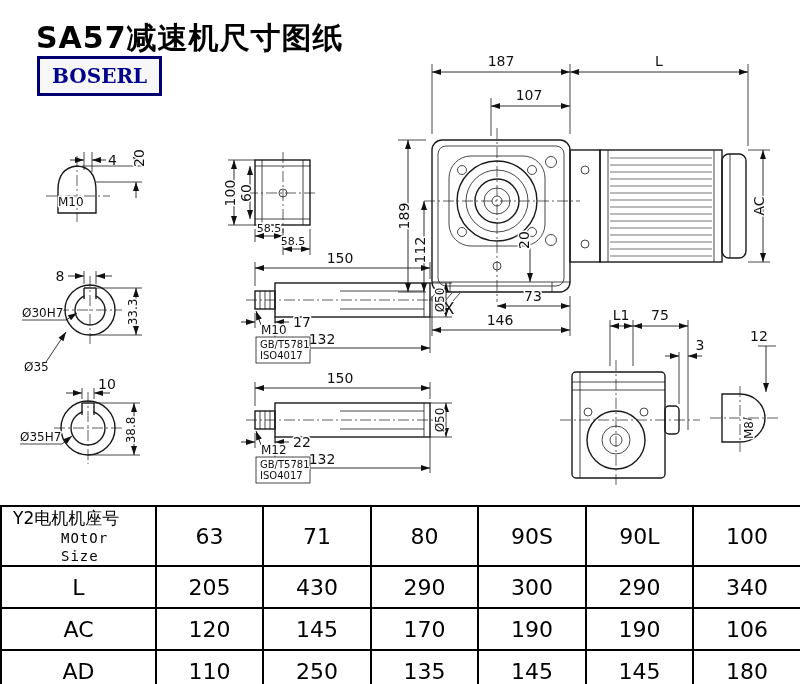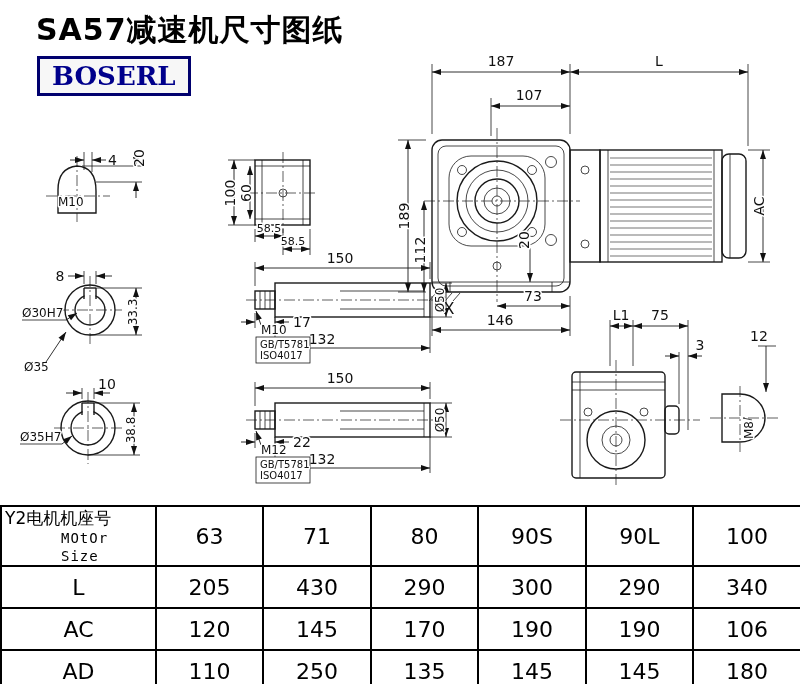--- a/index.html
+++ b/index.html
@@ -1,38 +1,38 @@
 <!DOCTYPE html>
 <html><head>
 <meta charset="utf-8">
 <style>
   html,body{margin:0;padding:0;background:#fff;}
   .page{position:relative;width:800px;height:684px;background:#fff;overflow:hidden;
         font-family:"DejaVu Sans","Liberation Sans",sans-serif;}
-  .title{position:absolute;left:36px;top:10px;font-size:30px;font-weight:700;color:#000;
+  .title{position:absolute;left:36px;top:18px;font-size:30px;font-weight:700;color:#000;
          letter-spacing:1px;}
   .brand{position:absolute;left:37px;top:56px;border:3px solid #00006e;background:#f7f7f7;
          padding:1px 12px;}
-  .brand span{font-family:"DejaVu Serif","Liberation Serif",serif;font-size:26px;font-weight:700;
+  .brand span{font-family:"DejaVu Serif","Liberation Serif",serif;font-size:20px;font-weight:700;
          color:#00008c;line-height:32px;}
   svg.drawing{position:absolute;left:0;top:0;}
   .ln{stroke:#1a1a1a;stroke-width:1.4;fill:none}
   .tn{stroke:#1a1a1a;stroke-width:0.8;fill:none}
   .dim,.seg{stroke:#1a1a1a;stroke-width:0.9;fill:none}
   .cl{stroke:#1a1a1a;stroke-width:0.7;fill:none;stroke-dasharray:11 3 2 3}
   .fin{stroke:#1a1a1a;stroke-width:0.6}
   .box{stroke:#1a1a1a;stroke-width:0.8}
   .dt{font-family:"DejaVu Sans","Liberation Sans",sans-serif;font-size:14px;fill:#111;
       paint-order:stroke;stroke:#fff;stroke-width:3px;stroke-linejoin:round;}
   .s12{font-size:12px}.s11{font-size:11px}.s10{font-size:10px}.s16{font-size:16px}
   table.dim-table{position:absolute;left:0;top:505px;width:800px;height:179px;
       border-collapse:collapse;table-layout:fixed;background:#fff;}
   .dim-table td,.dim-table th{border:2px solid #000;text-align:center;vertical-align:middle;
       font-size:22px;font-weight:400;color:#000;padding:0;overflow:hidden;}
-  .hdr-cn{font-size:17px;text-align:left;padding-left:3px;line-height:22px;}
+  .hdr-cn{font-size:17px;text-align:left;padding-left:11px;line-height:22px;}
   .hdr-en{font-size:14px;font-family:"DejaVu Sans Mono","Liberation Mono",monospace;
       text-align:left;padding-left:12px;letter-spacing:1px;line-height:18px;margin-left:47px;}
 </style>
 </head>
 <body>
 
 <div class="page">
 
   <div class="title">SA57减速机尺寸图纸</div>
   <div class="brand">

